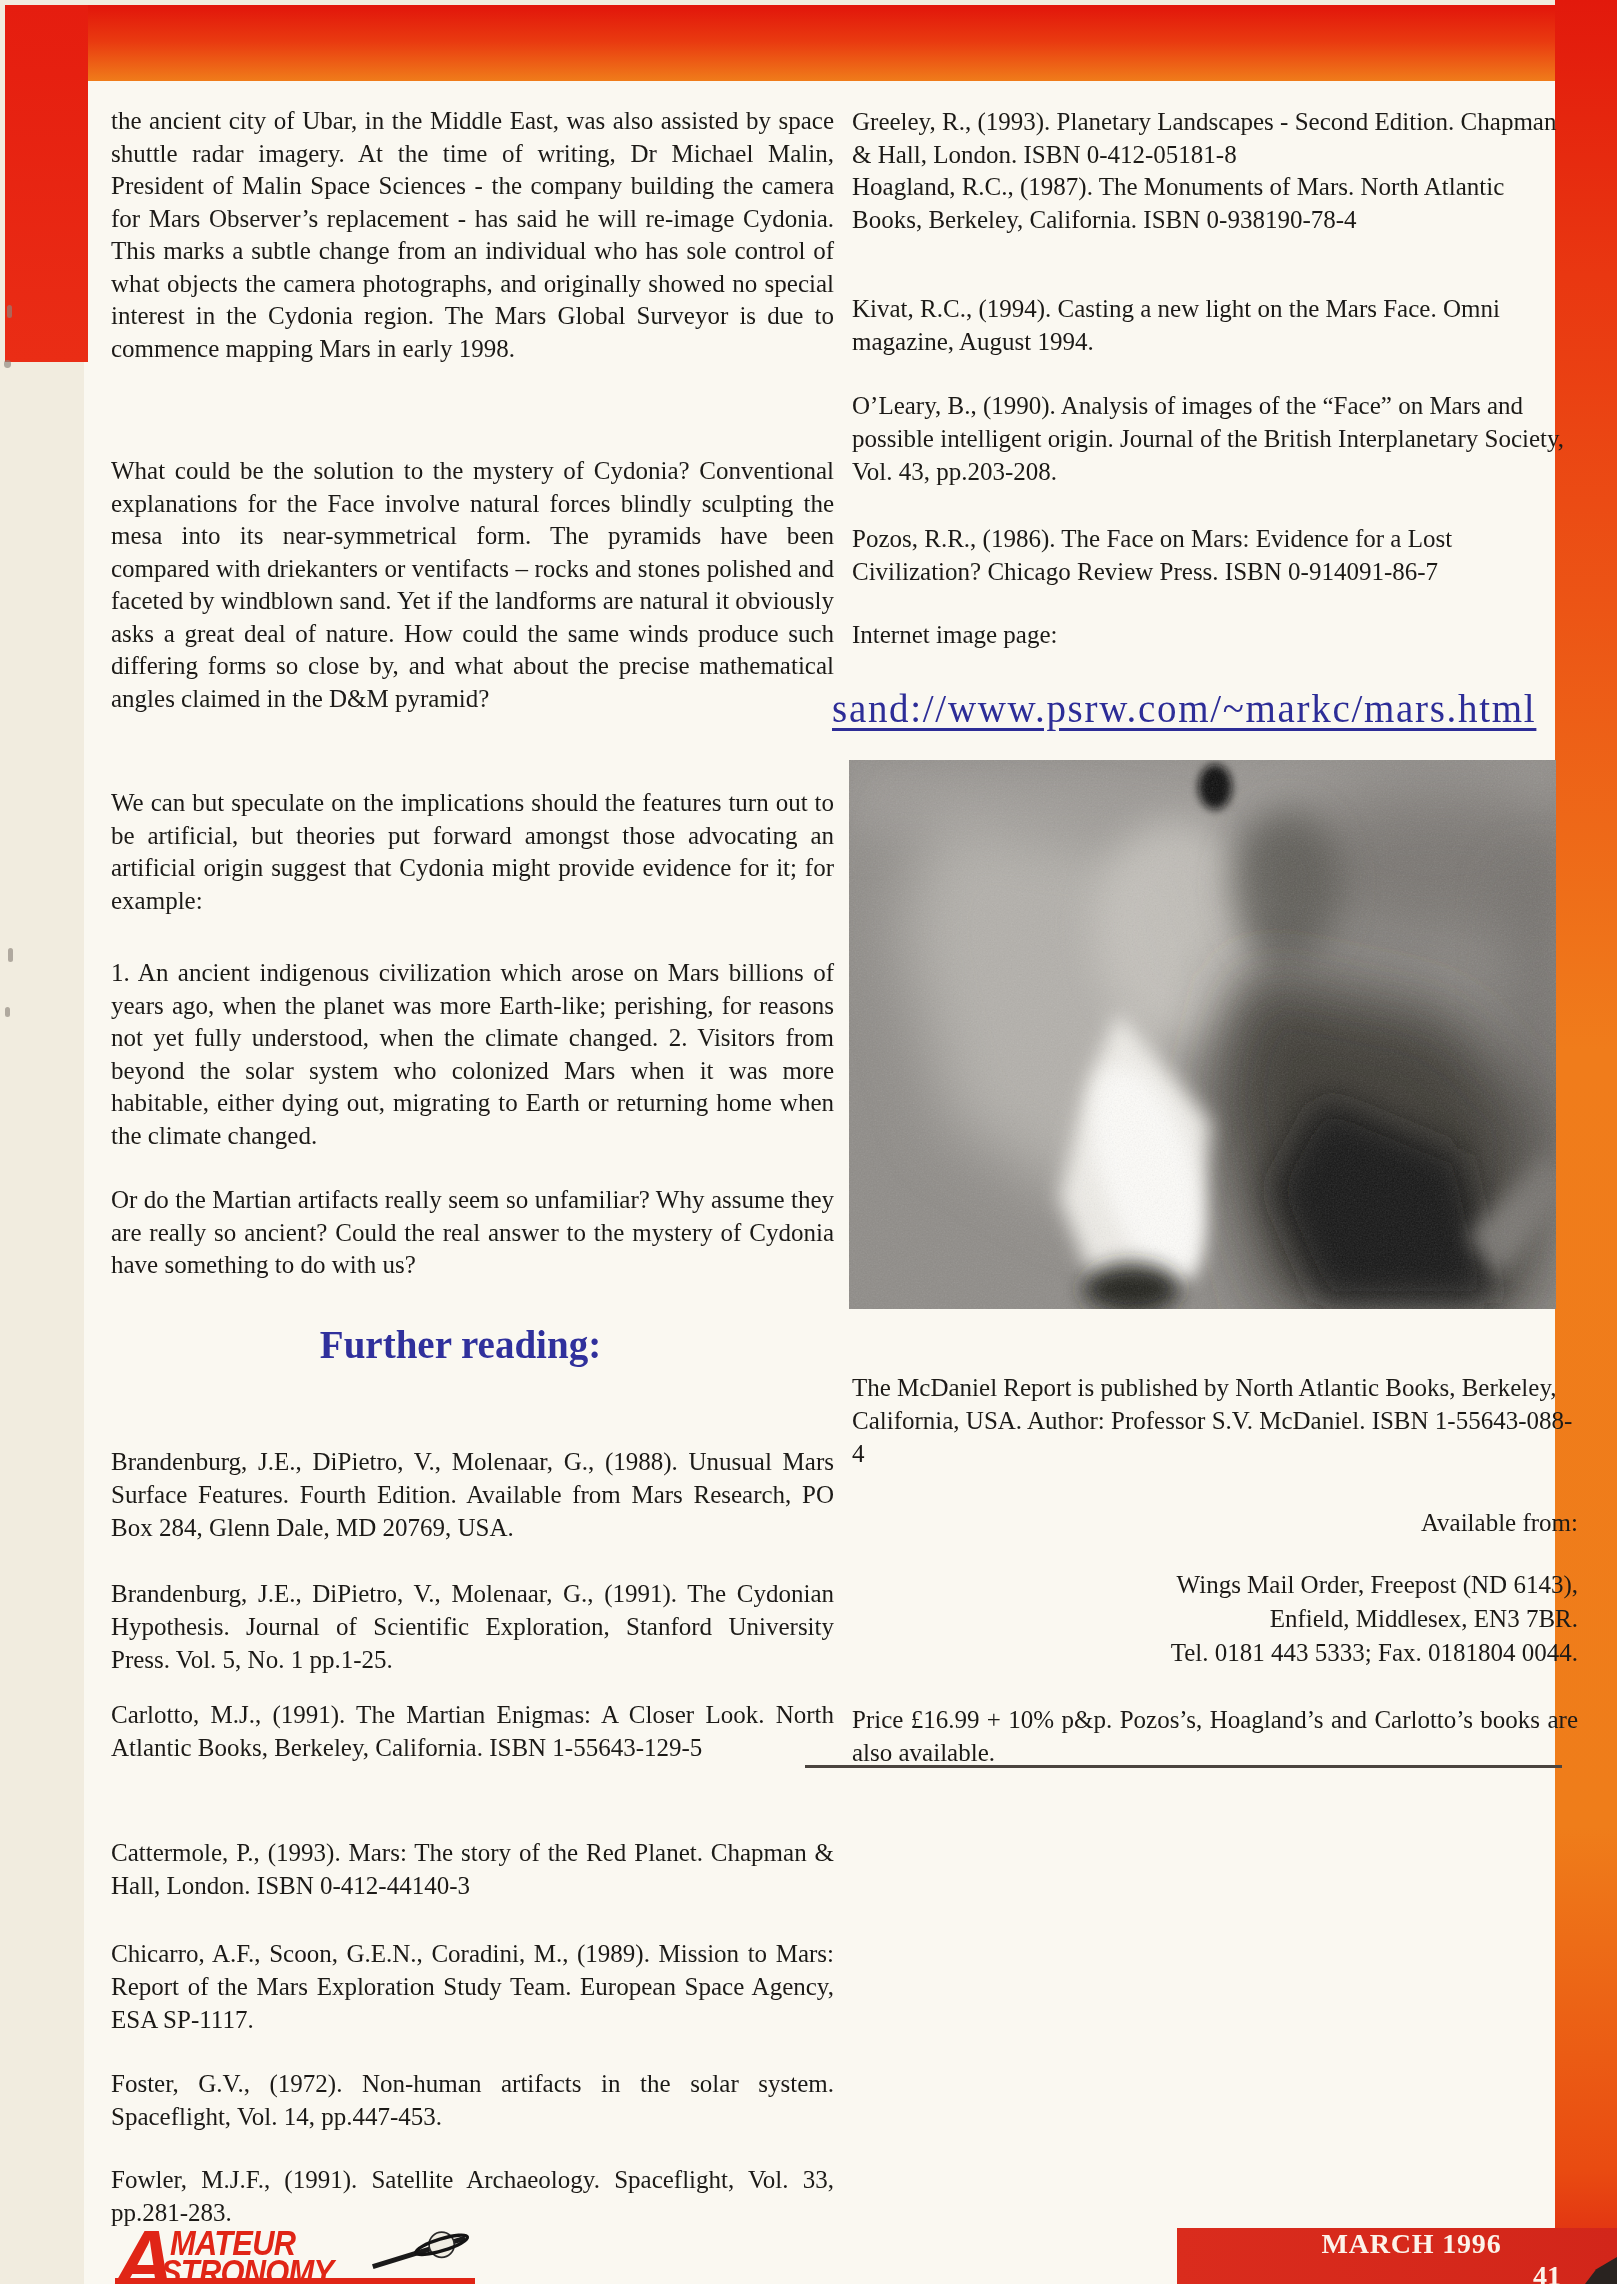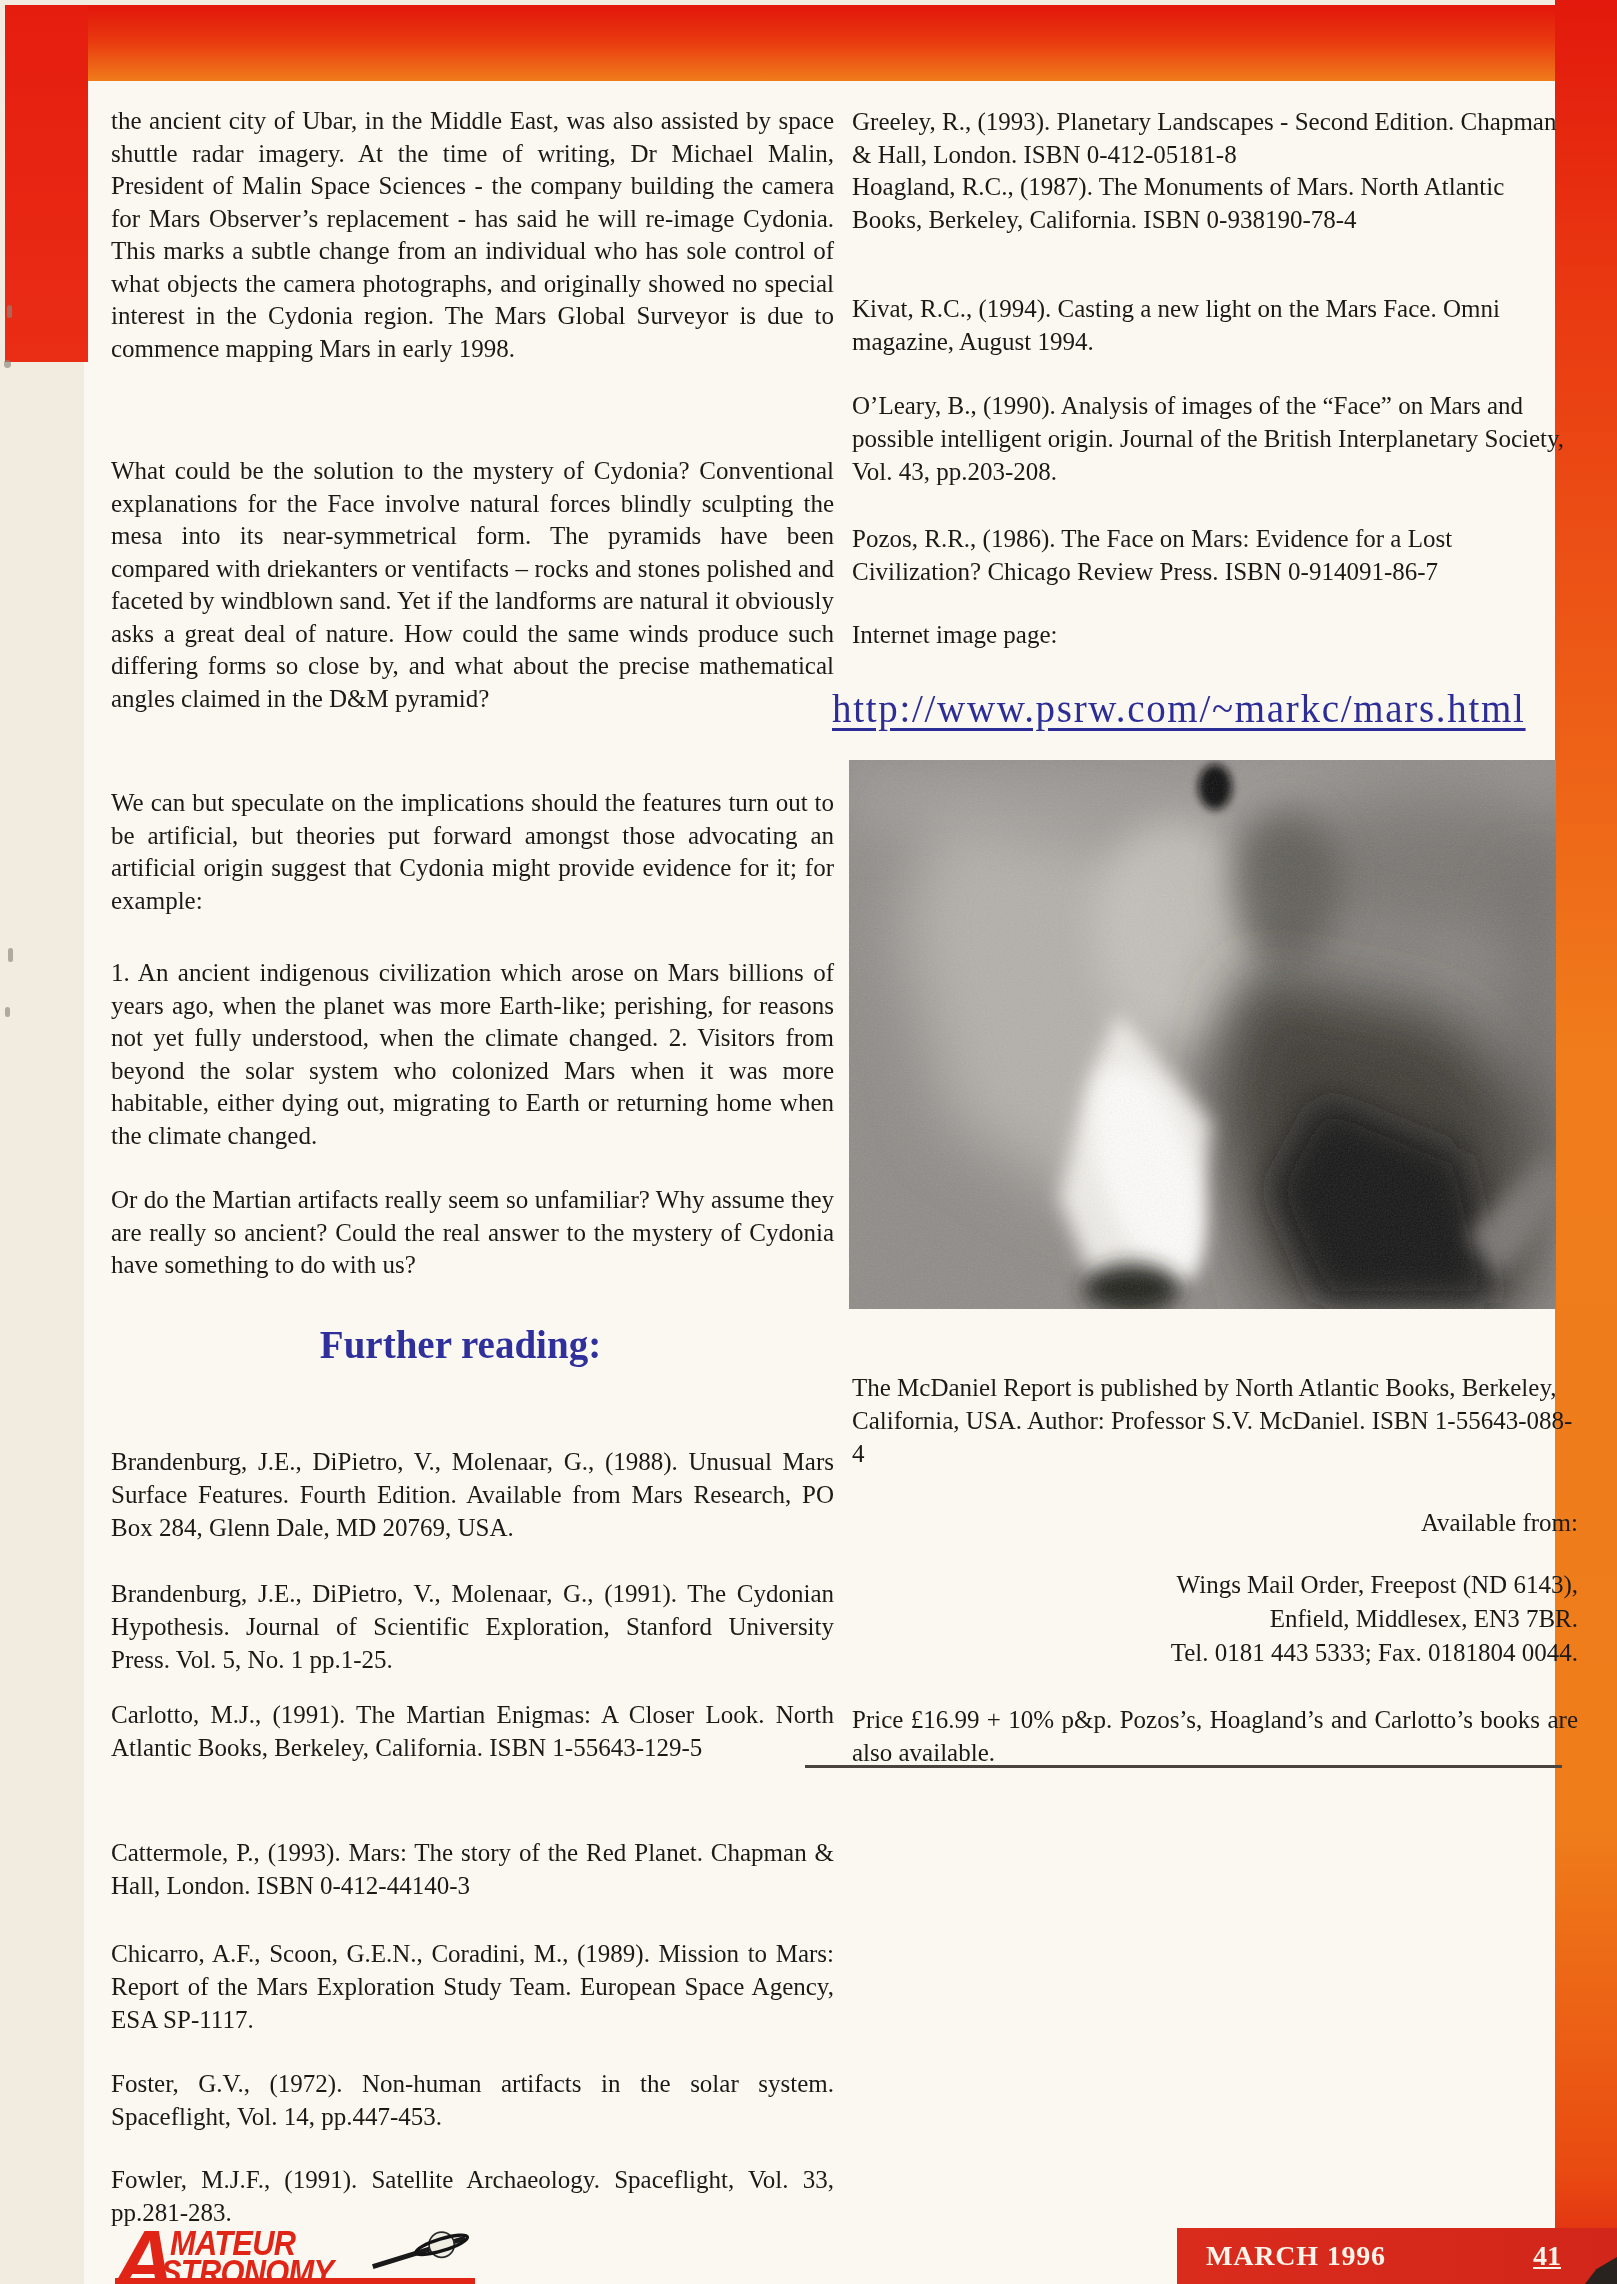--- a/index.html
+++ b/index.html
@@ -38,21 +38,21 @@
   .justify{text-align:justify;}
   .rule{position:absolute;left:805px;top:1765px;width:757px;height:2.5px;
     background:var(--rule_gray,#4a443f);}
 
   
   .mars{position:absolute;left:849px;top:760px;width:707px;height:549px;display:block;}
 
   
   .footer-bar{position:absolute;left:1177px;top:2228px;width:440px;height:56px;
     background:linear-gradient(90deg,#da2c1d,#d2261a);
-    display:flex;align-items:center;}
+    display:flex;align-items:center;flex-direction:column;}
   .footer-issue{font-weight:bold;font-size:28px;color:#fcf3ea;margin-left:29px;letter-spacing:0.8px;}
   .footer-page{font-weight:bold;font-size:28px;color:#fcf3ea;margin-left:auto;margin-right:56px;text-decoration:underline;}
 
   
   .logo{position:absolute;left:114px;top:2228px;width:404px;height:56px;}
   .logo-a{position:absolute;left:0;top:-3.4px;font-family:"Liberation Sans","DejaVu Sans",sans-serif;
     font-weight:bold;font-style:italic;font-size:84px;line-height:71px;
     color:var(--logo_red,#e02516);}
   .logo-word{position:absolute;font-family:"Liberation Sans","DejaVu Sans",sans-serif;
     font-weight:bold;font-style:italic;color:var(--logo_red,#e02516);
@@ -95,21 +95,21 @@
   <p class="tx lcol ref" style="top:2151px;">Fowler, M.J.F., (1991). Satellite Archaeology. Spaceflight, Vol. 33, pp.281-283.</p>
 
   <p class="tx rcol ref" style="top:93px;">Greeley, R., (1993). Planetary Landscapes - Second Edition. Chapman &amp; Hall, London. ISBN 0-412-05181-8</p>
   <p class="tx rcol ref" style="top:158px;">Hoagland, R.C., (1987). The Monuments of Mars. North Atlantic Books, Berkeley, California. ISBN 0-938190-78-4</p>
   <p class="tx rcol ref" style="top:280px;">Kivat, R.C., (1994). Casting a new light on the Mars Face. Omni magazine, August 1994.</p>
   <p class="tx rcol ref" style="top:377px;">O’Leary, B., (1990). Analysis of images of the “Face” on Mars and possible intelligent origin. Journal of the British Interplanetary Society, Vol. 43, pp.203-208.</p>
   <p class="tx rcol ref" style="top:510px;">Pozos, R.R., (1986). The Face on Mars: Evidence for a Lost Civilization? Chicago Review Press. ISBN 0-914091-86-7</p>
 
   <p class="tx rcol" style="top:606px;">Internet image page:</p>
 
-  <a class="url" href="#">http://www.psrw.com/~markc/mars.html</a>
+  <a class="url" href="#">sand://www.psrw.com/~markc/mars.html</a>
 
   <svg class="mars" viewBox="0 0 840 652" preserveAspectRatio="none">
     <defs>
       <filter id="b40" x="-60%" y="-60%" width="220%" height="220%">
           <feGaussianBlur stdDeviation="38"></feGaussianBlur>
         </filter>
       <filter id="b22" x="-60%" y="-60%" width="220%" height="220%">
           <feGaussianBlur stdDeviation="22"></feGaussianBlur>
         </filter>
       <filter id="b12" x="-60%" y="-60%" width="220%" height="220%">

